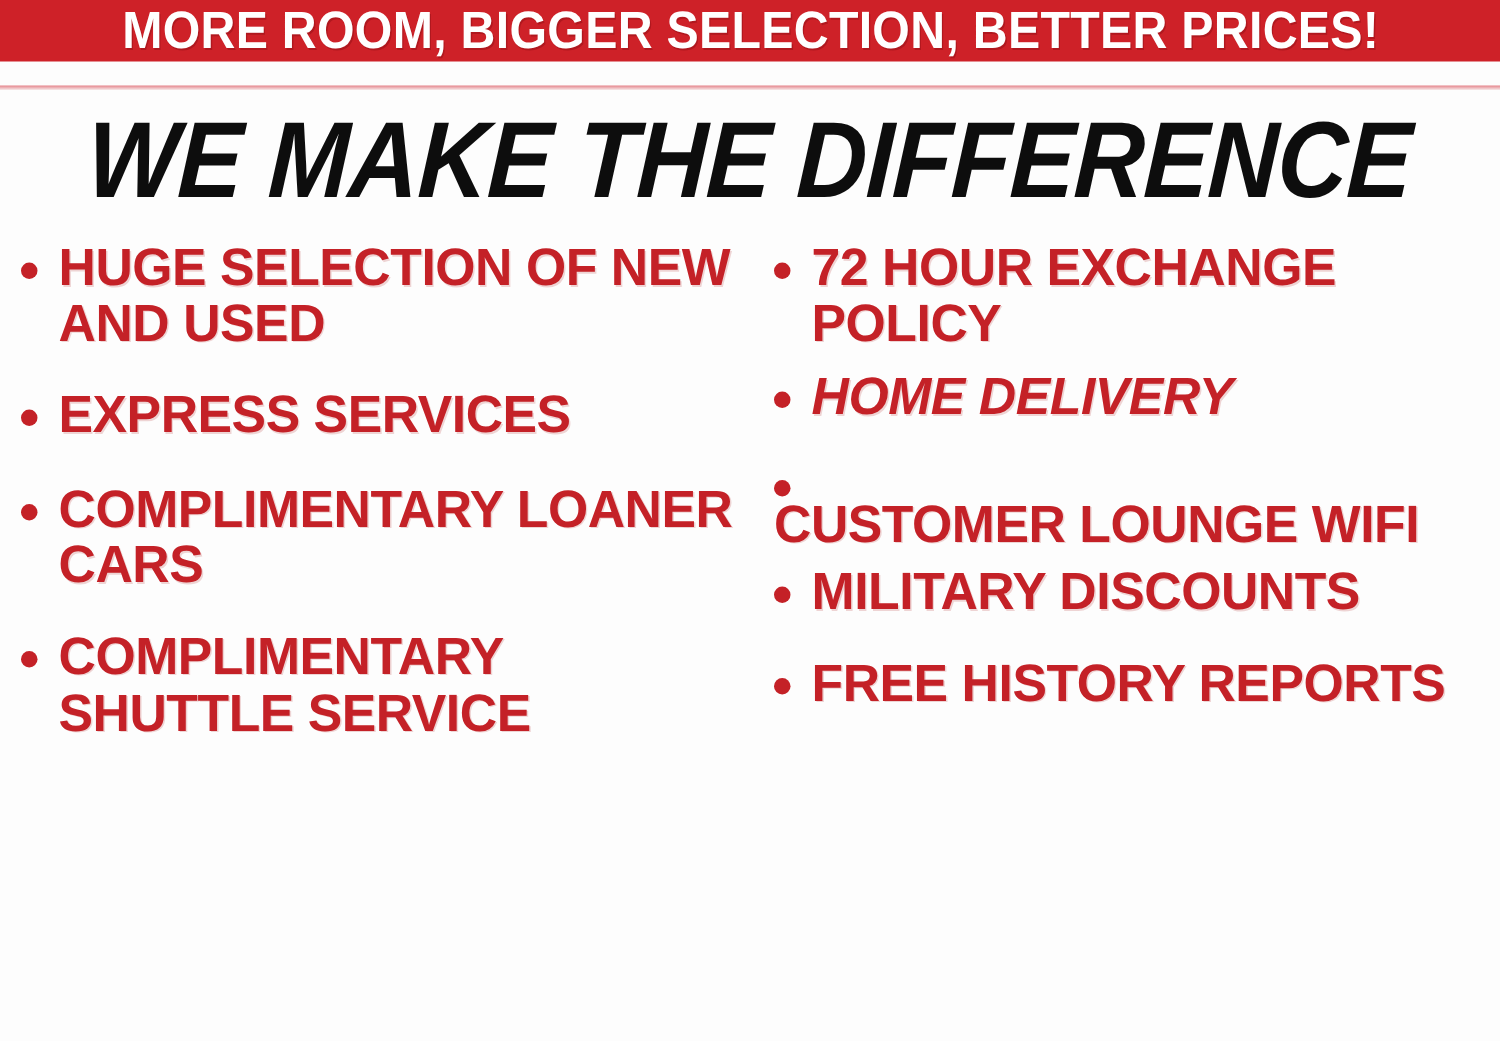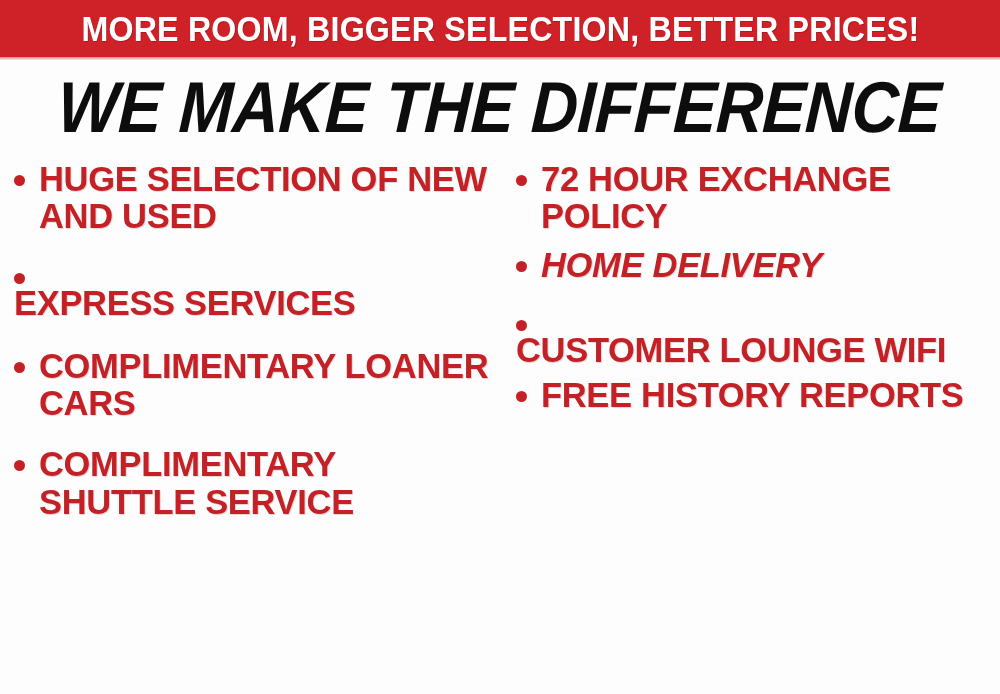--- a/index.html
+++ b/index.html
@@ -21,21 +21,21 @@
     background: #fdfdfd;
     overflow: hidden;
   }
 
   
   .banner {
     position: absolute;
     left: 0;
     top: 0;
     width: 1000px;
-    height: 57px;
+    height: 41px;
     background: #ce2128;
     box-sizing: border-box;
     display: flex;
     align-items: center;
     justify-content: center;
   }
   .banner-text {
     color: #ffffff;
     font-family: "Liberation Sans Narrow", "Liberation Sans", sans-serif;
     font-weight: bold;
@@ -118,21 +118,21 @@
     font-size: 35px;
     line-height: 1.06;
     letter-spacing: -0.3px;
     text-shadow: 1px 1px 0 rgba(170,25,30,0.18);
     transform: scaleX(0.985);
     transform-origin: left center;
   }
 
   
   .col-left  .bullet-item:nth-child(1) { margin-bottom: 24px; }
-  .col-left  .bullet-item:nth-child(2) { margin-bottom: 26px; flex-direction: column; }
+  .col-left  .bullet-item:nth-child(2) { margin-bottom: 26px; }
   .col-left  .bullet-item:nth-child(3) { margin-bottom: 24px; }
   .col-left  .bullet-item:nth-child(4) { margin-bottom: 26px; }
 
   .col-right .bullet-item:nth-child(1) { margin-bottom: 12px; }
   .col-right .bullet-item:nth-child(2) { margin-bottom: 22px; font-style: italic; }
   .col-right .bullet-item:nth-child(3) { margin-bottom: 8px; flex-direction: column; }
   .col-right .bullet-item:nth-child(4) { margin-bottom: 24px; }
   .col-right .bullet-item:nth-child(5) { margin-bottom: 24px; }
 </style>
 </head>
@@ -186,20 +186,24 @@
       <div class="bullet-item">
         <span class="bullet-dot"></span>
         <span class="bullet-label">HOME DELIVERY</span>
       </div>
 
       <div class="bullet-item">
         <span class="bullet-dot"></span>
         <span class="bullet-label">CUSTOMER LOUNGE WIFI</span>
       </div>
 
+      <div class="bullet-item">
+        <span class="bullet-dot"></span>
+        <span class="bullet-label">MILITARY DISCOUNTS</span>
+      </div>
 
 
       <div class="bullet-item">
         <span class="bullet-dot"></span>
         <span class="bullet-label">FREE HISTORY REPORTS</span>
       </div>
 
     </div>
 
   </div>

